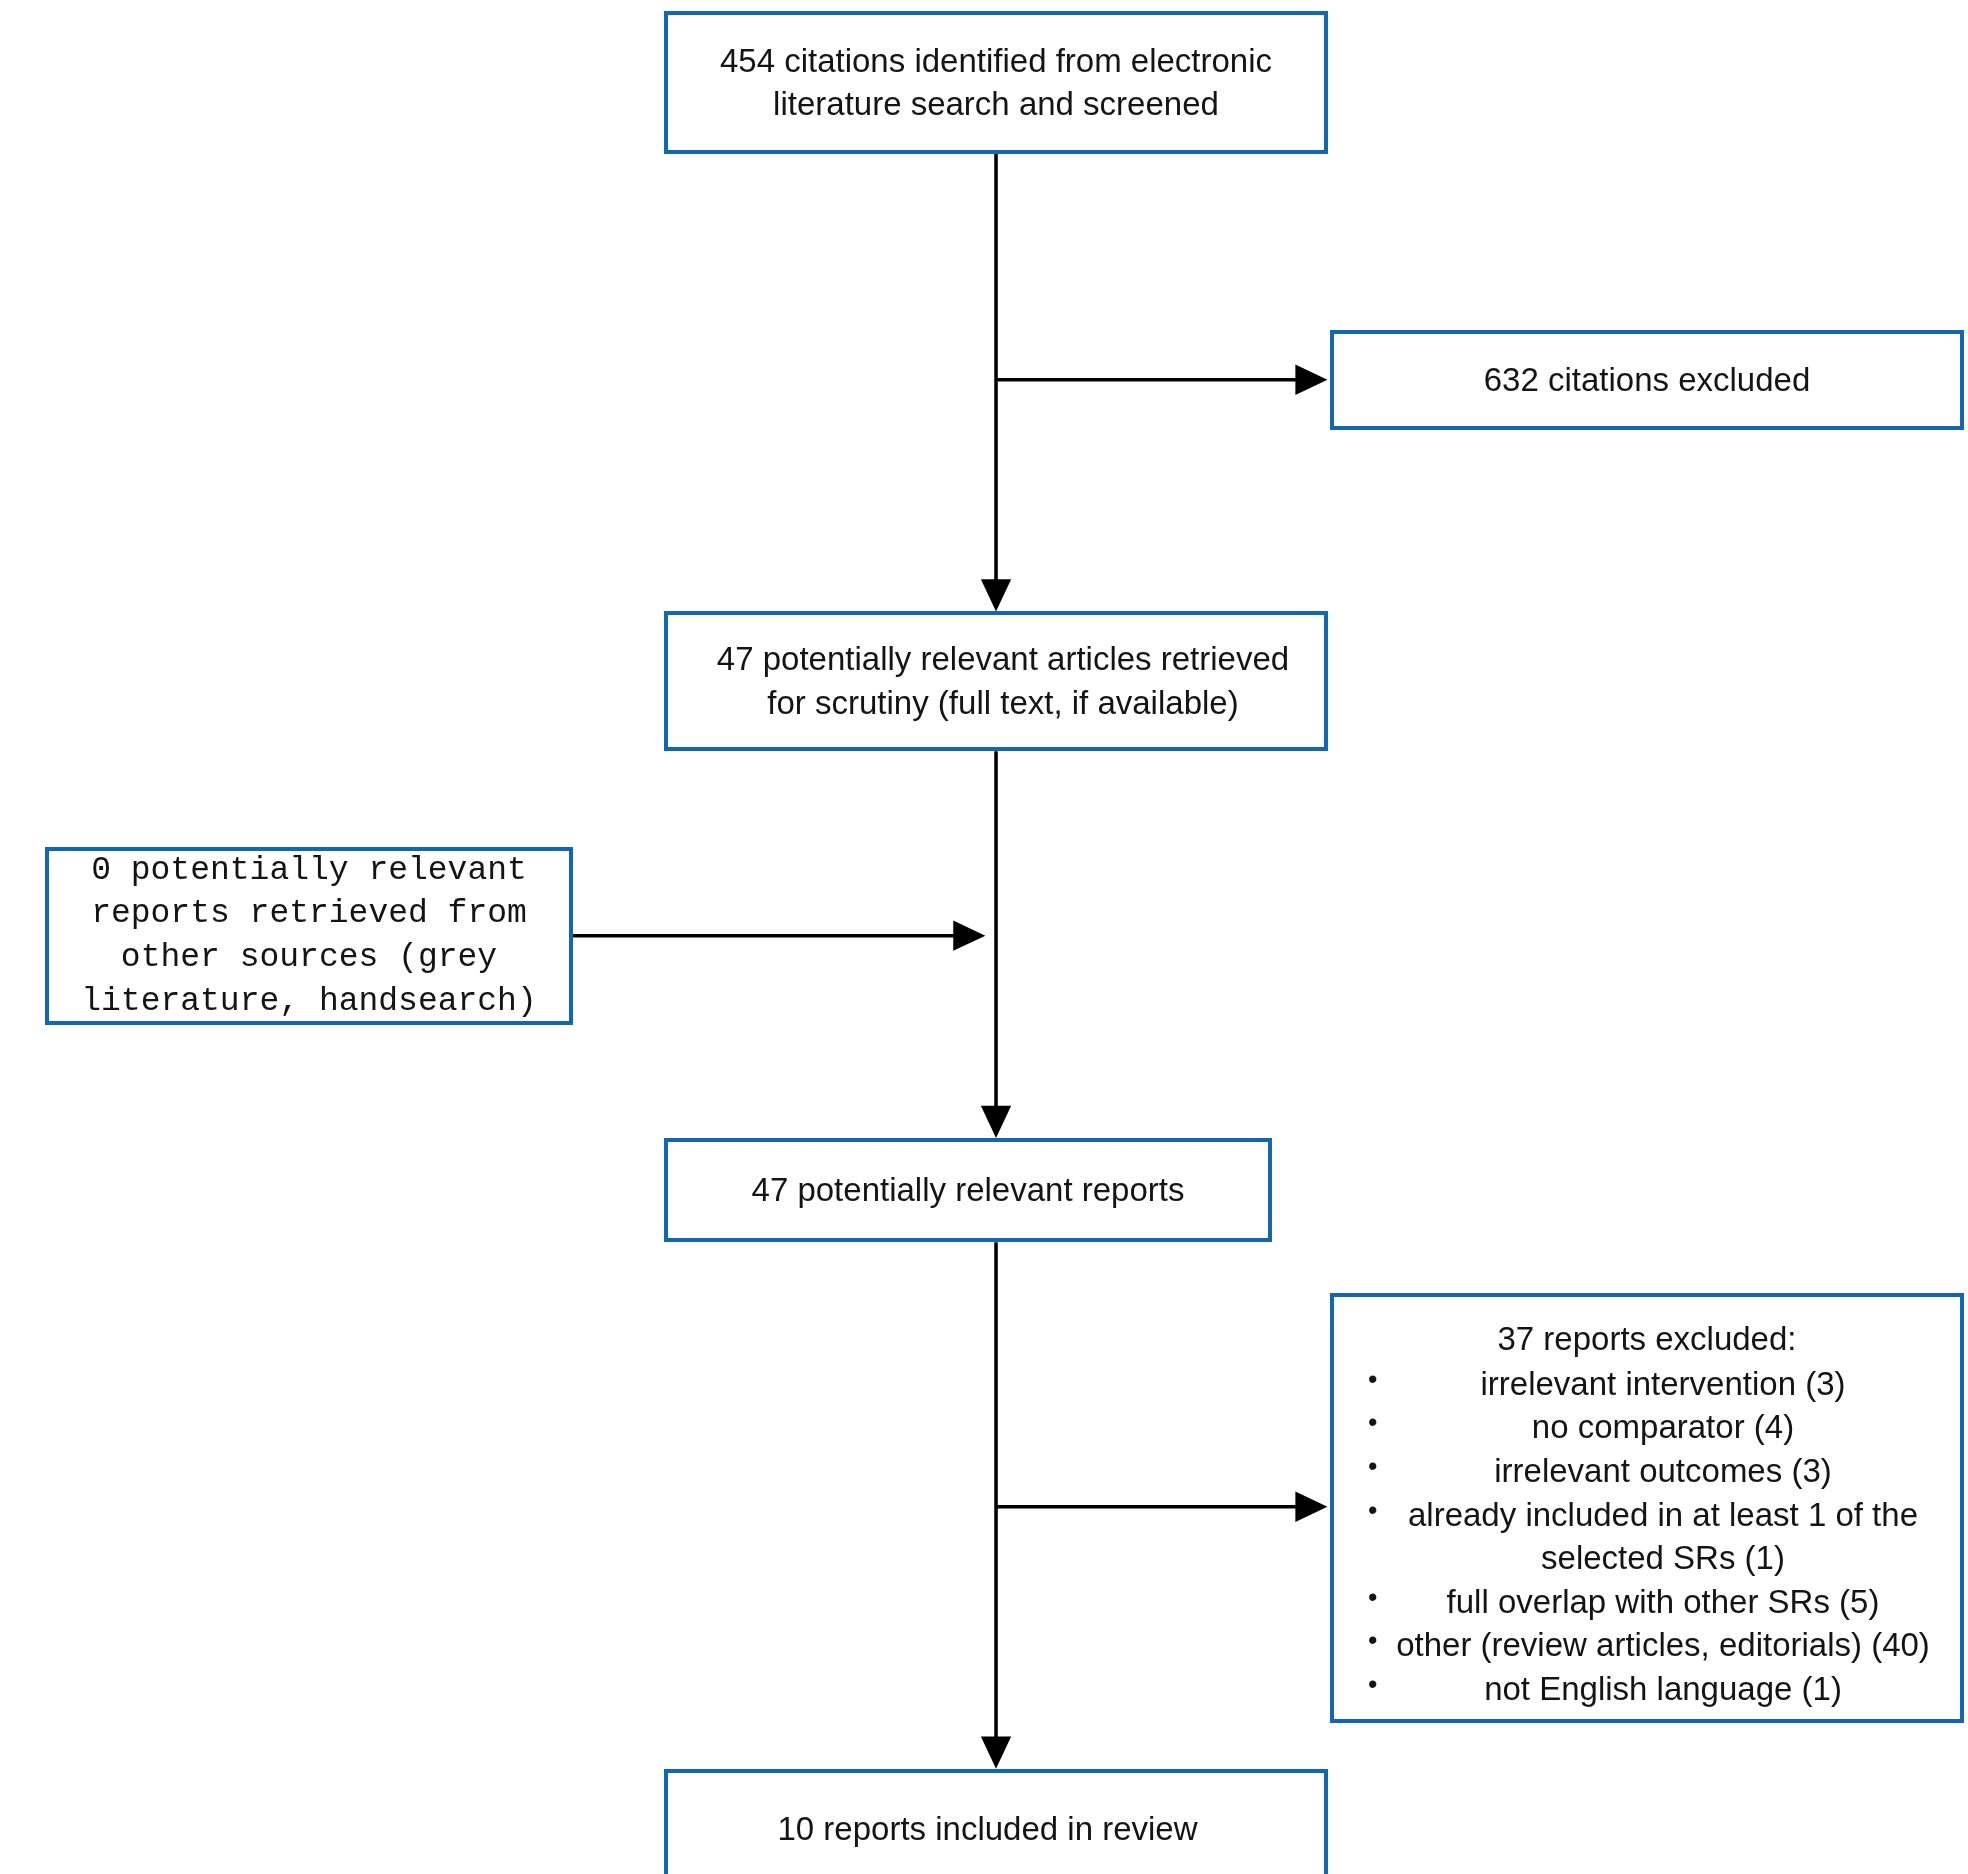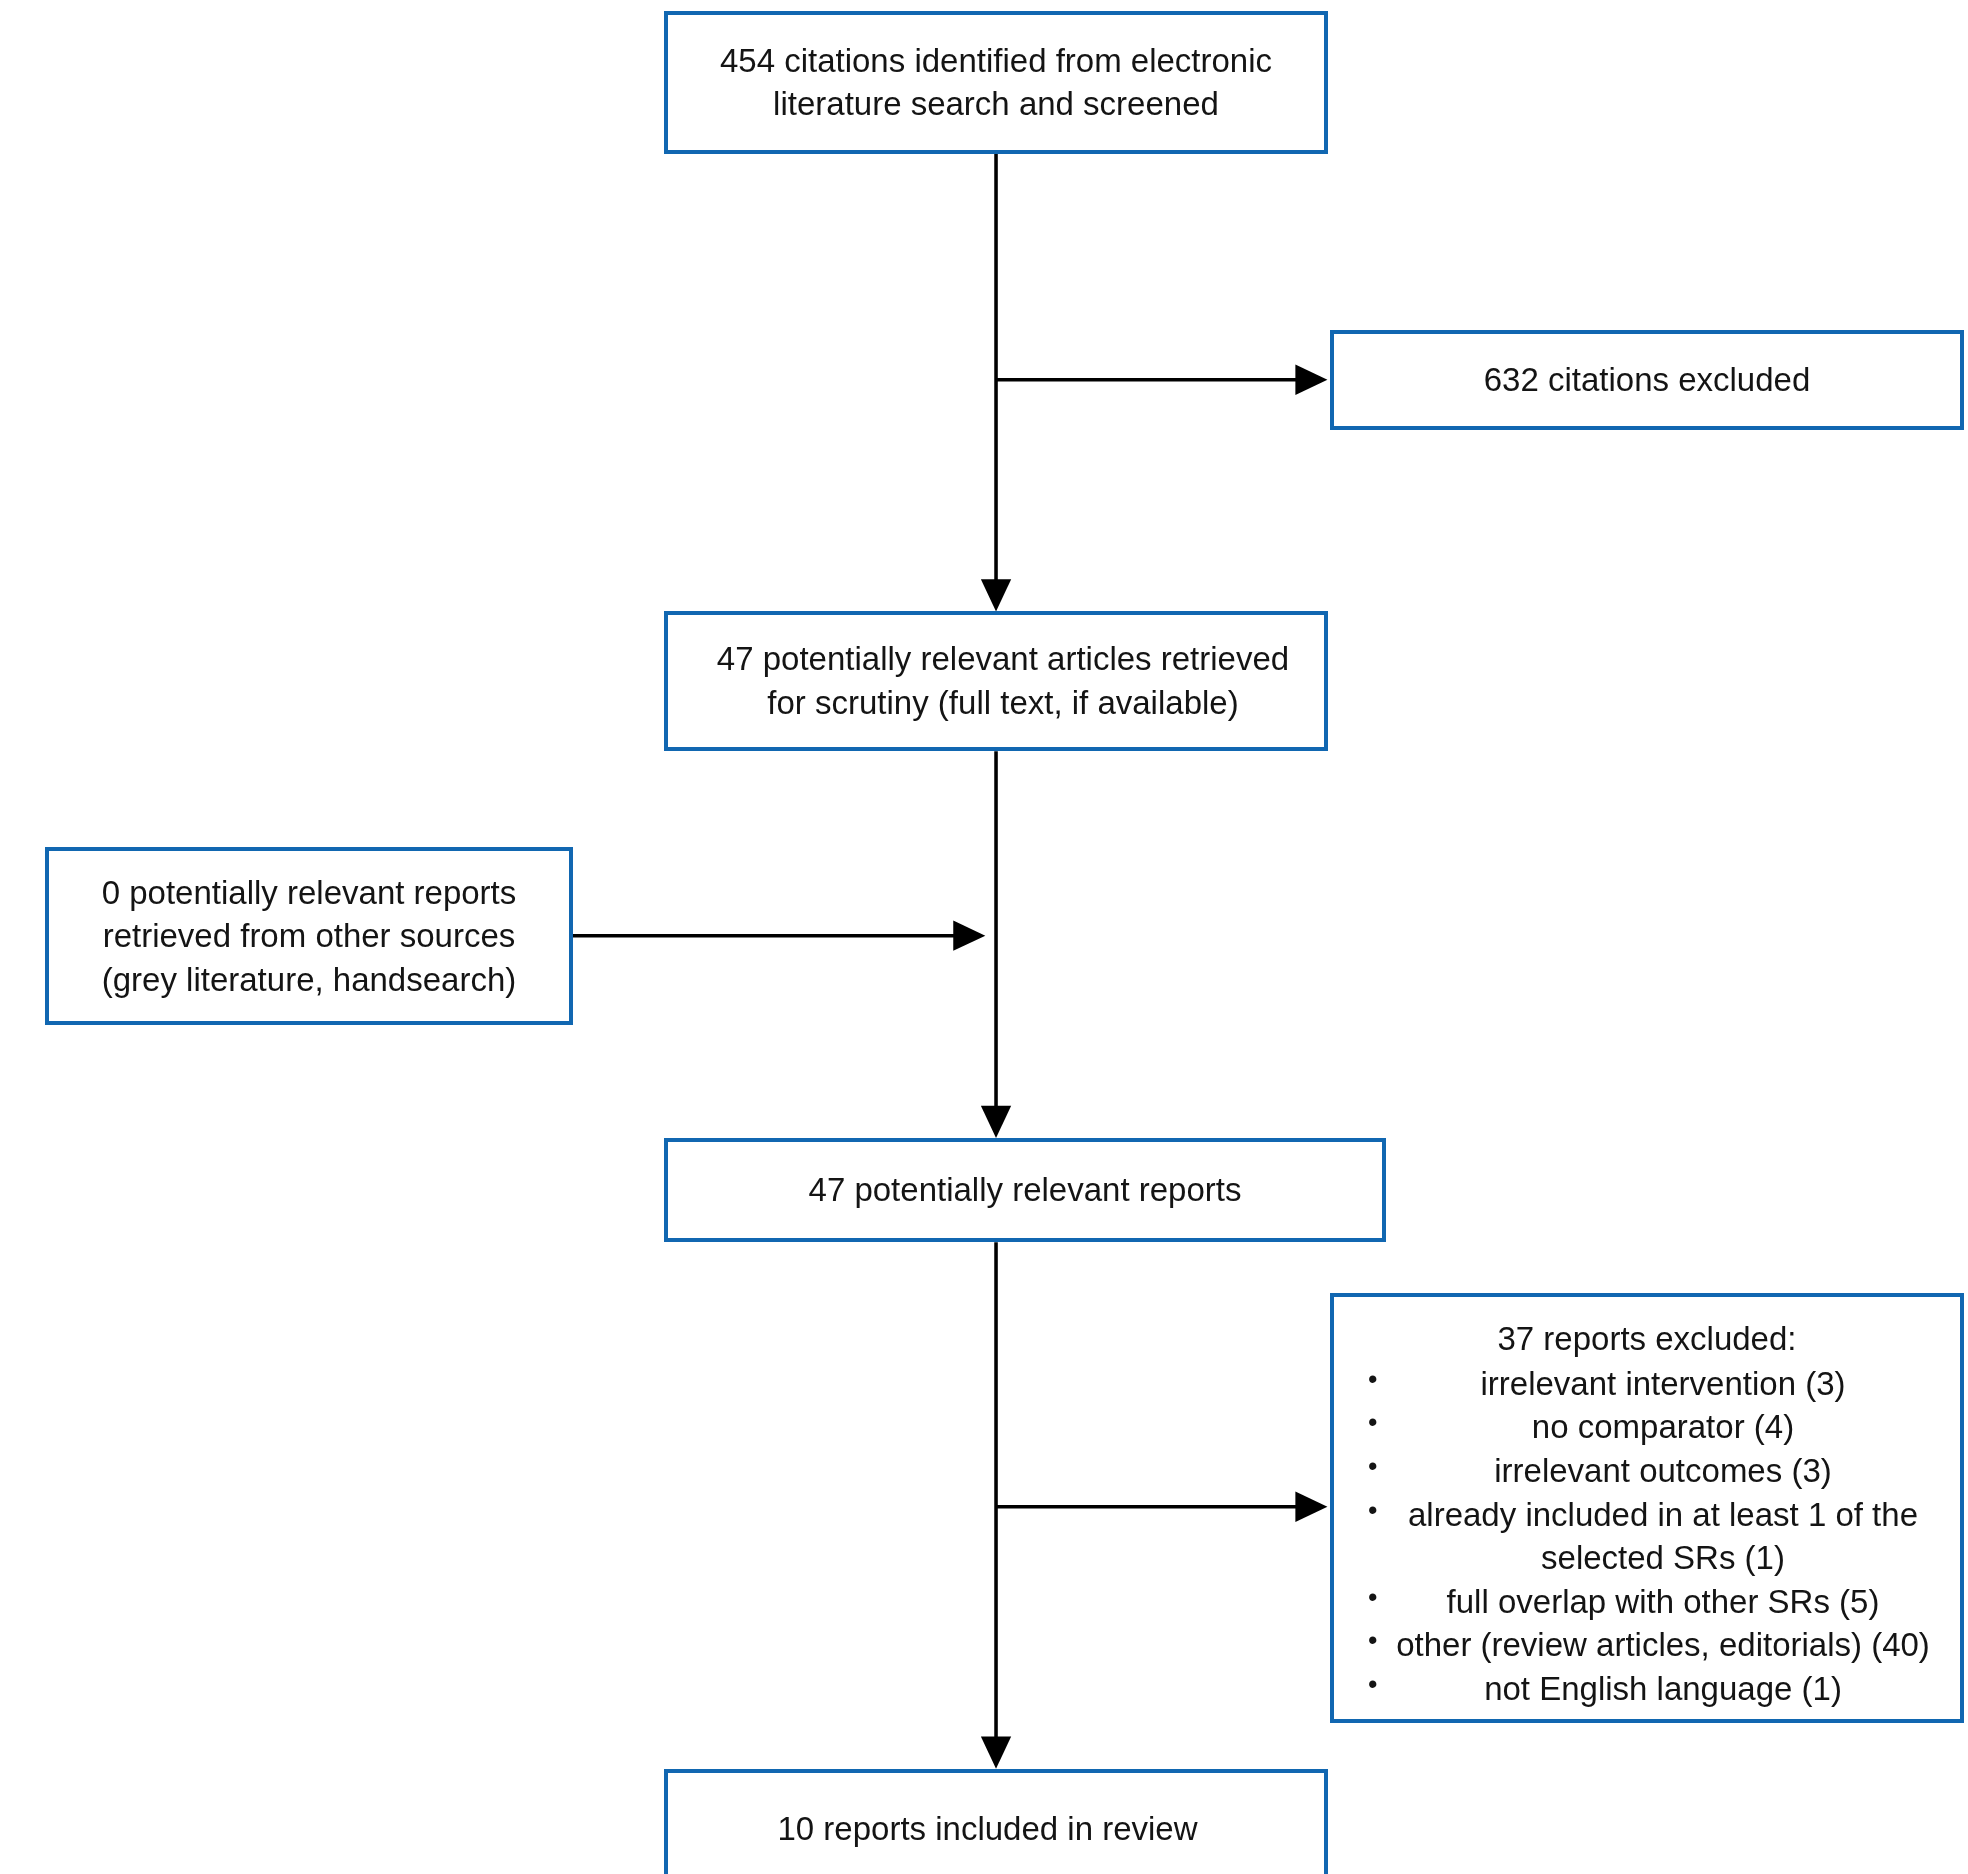--- a/index.html
+++ b/index.html
@@ -102,25 +102,25 @@
   </div>
 
   <div class="box centered" style="left:1330px; top:330px; width:634px; height:100px;">
     <span>632 citations excluded</span>
   </div>
 
   <div class="box centered" style="left:664px; top:611px; width:664px; height:140px;padding-left:39px;">
     <span>47 potentially relevant articles retrieved for scrutiny (full text, if available)</span>
   </div>
 
-  <div class="box centered" style="left:45px; top:847px; width:528px; height:178px;">
+  <div class="box centered" style="left:45px; top:847px; width:528px; height:178px;font-family:Liberation Mono, monospace;">
     <span>0 potentially relevant reports retrieved from other sources (grey literature, handsearch)</span>
   </div>
 
-  <div class="box centered" style="left:664px; top:1138px; width:722px; height:104px;">
+  <div class="box centered" style="left:664px; top:1138px; width:608px; height:104px;">
     <span>47 potentially relevant reports</span>
   </div>
 
   <div class="box listbox" style="left:1330px; top:1293px; width:634px; height:430px;">
     <div class="ex-title">37 reports excluded:</div>
     <ul>
       <li>irrelevant intervention (3)</li>
       <li>no comparator (4)</li>
       <li>irrelevant outcomes (3)</li>
       <li>already included in at least 1 of the selected SRs (1)</li>

